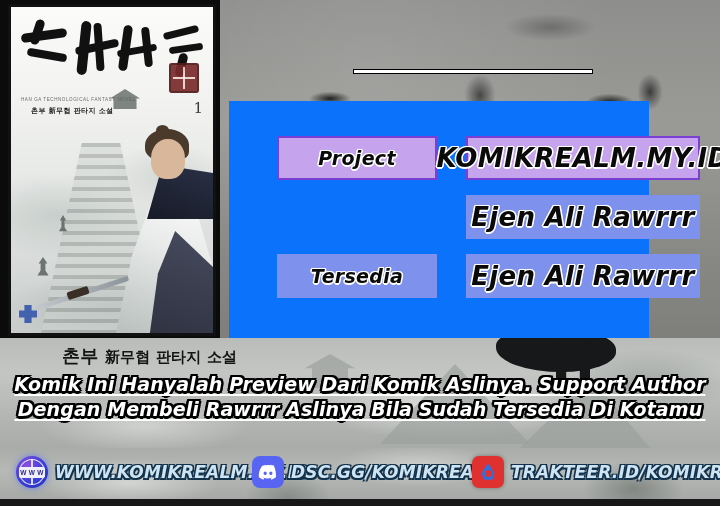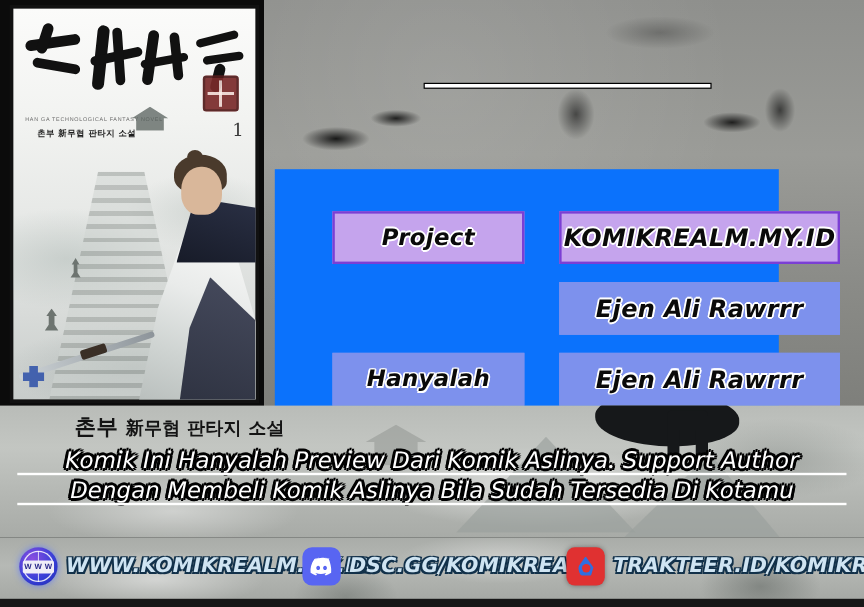--- a/index.html
+++ b/index.html
@@ -123,40 +123,39 @@
   }
   .title-underline{
     position:absolute;left:354px;top:70px;width:238px;height:3px;background:#fff;
     box-shadow:0 0 0 1px #000;
   }
 
   
   .panel{
     position:absolute;left:229px;top:101px;width:420px;height:237px;
     background:#0b72fc;
-    margin-top:40px;
   }
   .row{position:absolute;left:0;width:491px;height:46px;display:flex;align-items:center;}
   .row.r1{top:34px;}
   .row.r2{top:93px;}
   .row.r3{top:152px;}
 
   .cell{
     box-sizing:border-box;height:44px;display:flex;align-items:center;justify-content:center;
     font-family:"DejaVu Sans", sans-serif;font-weight:bold;font-style:italic;
     color:#111;letter-spacing:.3px;white-space:nowrap;
   }
   .cell .txt{
     color:#0a0a0a;
     text-shadow:
       -1px -1px 0 #fff, 1px -1px 0 #fff, -1px 1px 0 #fff, 1px 1px 0 #fff,
       -1.5px 0 0 #fff, 1.5px 0 0 #fff, 0 -1.5px 0 #fff, 0 1.5px 0 #fff;
   }
   .cell.label{position:absolute;left:48px;width:160px;font-size:19px;}
-  .cell.value{position:absolute;left:237px;width:234px;font-size:20px;}
+  .cell.value{position:absolute;left:237px;width:234px;font-size:26px;}
 
   
   .v-lav{background:#c5a4ed;border:2px solid #7b3fd4;}
   .v-peri{background:#7d91ed;border:2px solid #7d91ed;}
 
   
   .notice{
     position:absolute;left:0;top:338px;width:720px;height:110px;overflow:hidden;
     background:linear-gradient(180deg,#b9bcb8 0%,#c3c6c2 32%,#b4b7b3 68%,#a8aba7 100%);
   }
@@ -176,21 +175,21 @@
     clip-path:polygon(8% 42%,50% 0,92% 42%,80% 42%,80% 100%,20% 100%,20% 42%);}
 
   .kr-line{
     position:absolute;left:62px;top:344px;font-weight:bold;color:#141414;
     font-size:18px;white-space:nowrap;letter-spacing:.2px;
   }
   .kr-line .sm{font-size:15px;}
 
   .notice-text{
     position:absolute;left:0;top:372px;width:720px;text-align:center;
-    font-family:"DejaVu Sans", sans-serif;font-weight:normal;font-style:italic;
+    font-family:"DejaVu Sans", sans-serif;font-weight:bold;font-style:italic;
     font-size:19px;color:#ffffff;line-height:25px;letter-spacing:.1px;
     text-shadow:
       -2px -2px 0 #000, 2px -2px 0 #000, -2px 2px 0 #000, 2px 2px 0 #000,
       -2.5px 0 0 #000, 2.5px 0 0 #000, 0 -2.5px 0 #000, 0 2.5px 0 #000;
   }
   .notice-text .ln{display:block;position:relative;}
   .notice-text .ln::after{
     content:"";position:absolute;left:50%;transform:translateX(-50%);
     bottom:1px;width:96%;height:2px;background:#fff;
   }
@@ -315,21 +314,21 @@
       </div>
 
       <div class="row r2">
         <div class="cell value v-peri">
           <span class="txt">Ejen Ali Rawrrr</span>
         </div>
       </div>
 
       <div class="row r3">
         <div class="cell label v-peri">
-          <span class="txt">Hanyalah</span>
+          <span class="txt">Tersedia</span>
         </div>
         <div class="cell value v-peri">
           <span class="txt">Ejen Ali Rawrrr</span>
         </div>
       </div>
 
     </div>
   </div>
 
   <div class="notice">
@@ -341,21 +340,21 @@
     <div class="n-pag"></div>
   </div>
 
   <div class="kr-line">
     <span>촌부</span>
     <span class="sm">新무협 판타지 소설</span>
   </div>
 
   <div class="notice-text">
     <span class="ln">Komik Ini Hanyalah Preview Dari Komik Aslinya. Support Author</span>
-    <span class="ln">Dengan Membeli Komik Aslinya Bila Sudah Tersedia Di Kotamu</span>
+    <span class="ln">Dengan Membeli Rawrrr Aslinya Bila Sudah Tersedia Di Kotamu</span>
   </div>
 
   <div class="footer">
     <div class="footer-tex"></div>
 
     <div class="f-item i1">
       <span class="ic ic-globe">
         <span class="www">W W W</span>
       </span>
       <span class="f-label">WWW.KOMIKREALM.MY.ID</span>

